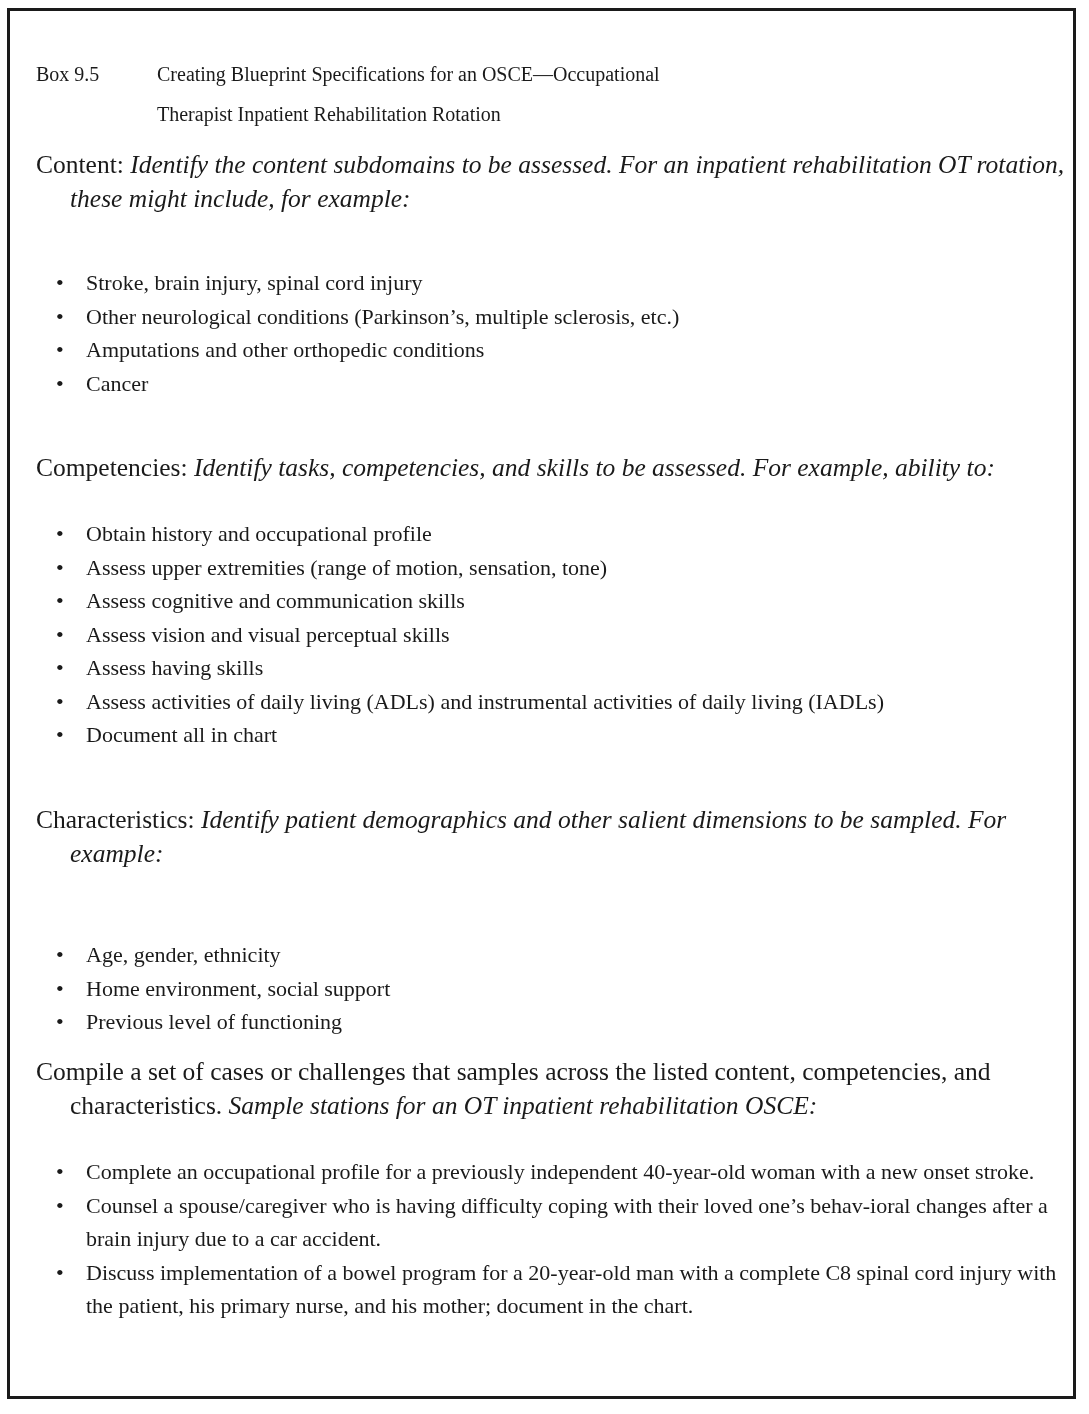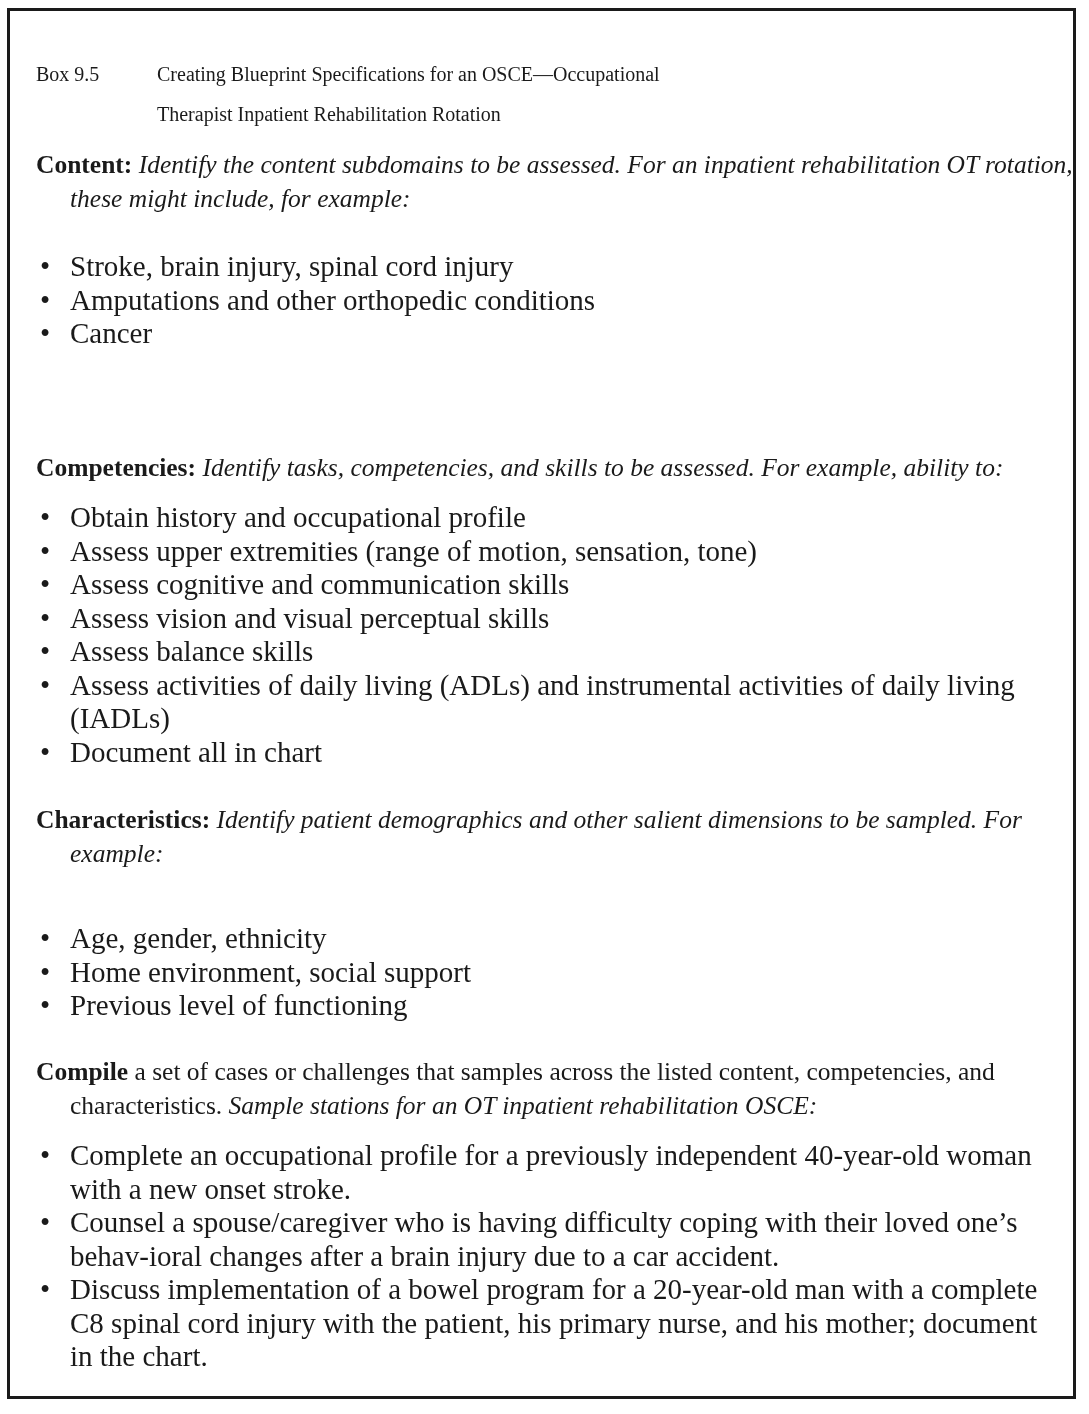--- a/index.html
+++ b/index.html
@@ -5,55 +5,56 @@
   html, body { margin: 0; padding: 0; background: #ffffff; }
   body { width: 1089px; height: 1414px; position: relative; overflow: hidden;
          font-family: "Liberation Serif", "DejaVu Serif", serif; color: #1a1a1a; }
   .box { position: absolute; left: 7px; top: 8px; width: 1069px; height: 1391px;
          border: 3px solid #1a1a1a; box-sizing: border-box; }
   .title { position: absolute; left: 36px; top: 54px; font-weight: normal; font-size: 20px; line-height: 40px; }
   .title .num { display: inline-block; width: 121px; }
   .title .l2 { padding-left: 121px; }
   .para { position: absolute; left: 36px; width: 1010px; font-size: 25.5px; line-height: 33.5px;
           padding-left: 34px; text-indent: -34px; }
-  .para b { font-weight: bold; }
+  .para b { font-weight: normal; }
   .para i { font-style: italic; text-align: center; }
-  ul.bl { position: absolute; left: 36px; width: 1010px; margin: 0; padding: 0; list-style: none;
-          font-size: 29px; line-height: 33.5px; }
+  ul.bl { position: absolute; left: 36px; width: 1010px; margin: 16px; padding: 0; list-style: none;
+          font-size: 22px; line-height: 33.5px; }
   ul.bl li { position: relative; padding-left: 34px; }
   ul.bl li::before { content: "\2022"; position: absolute; left: 4px; top: 0; }
 </style>
 </head>
 <body>
 
 <div class="box"></div>
 
 <div class="title">
   <div><span class="num">Box 9.5</span><span>Creating Blueprint Specifications for an OSCE—Occupational</span></div>
   <div class="l2">Therapist Inpatient Rehabilitation Rotation</div>
 </div>
 
 <div class="para" style="top:148px">
   <b>Content:</b> <i>Identify the content subdomains to be assessed. For an inpatient rehabilitation OT rotation, these might include, for example:</i>
 </div>
 <ul class="bl" style="top:250px">
   <li>Stroke, brain injury, spinal cord injury</li>
+  <li>Other neurological conditions (Parkinson’s, multiple sclerosis, etc.)</li>
   <li>Amputations and other orthopedic conditions</li>
   <li>Cancer</li>
 </ul>
 
 <div class="para" style="top:451px">
   <b>Competencies:</b> <i>Identify tasks, competencies, and skills to be assessed. For example, ability to:</i>
 </div>
 <ul class="bl" style="top:501px">
   <li>Obtain history and occupational profile</li>
   <li>Assess upper extremities (range of motion, sensation, tone)</li>
   <li>Assess cognitive and communication skills</li>
   <li>Assess vision and visual perceptual skills</li>
-  <li>Assess balance skills</li>
+  <li>Assess having skills</li>
   <li>Assess activities of daily living (ADLs) and instrumental activities of daily living (IADLs)</li>
   <li>Document all in chart</li>
 </ul>
 
 <div class="para" style="top:803px">
   <b>Characteristics:</b> <i>Identify patient demographics and other salient dimensions to be sampled. For example:</i>
 </div>
 <ul class="bl" style="top:922px">
   <li>Age, gender, ethnicity</li>
   <li>Home environment, social support</li>

